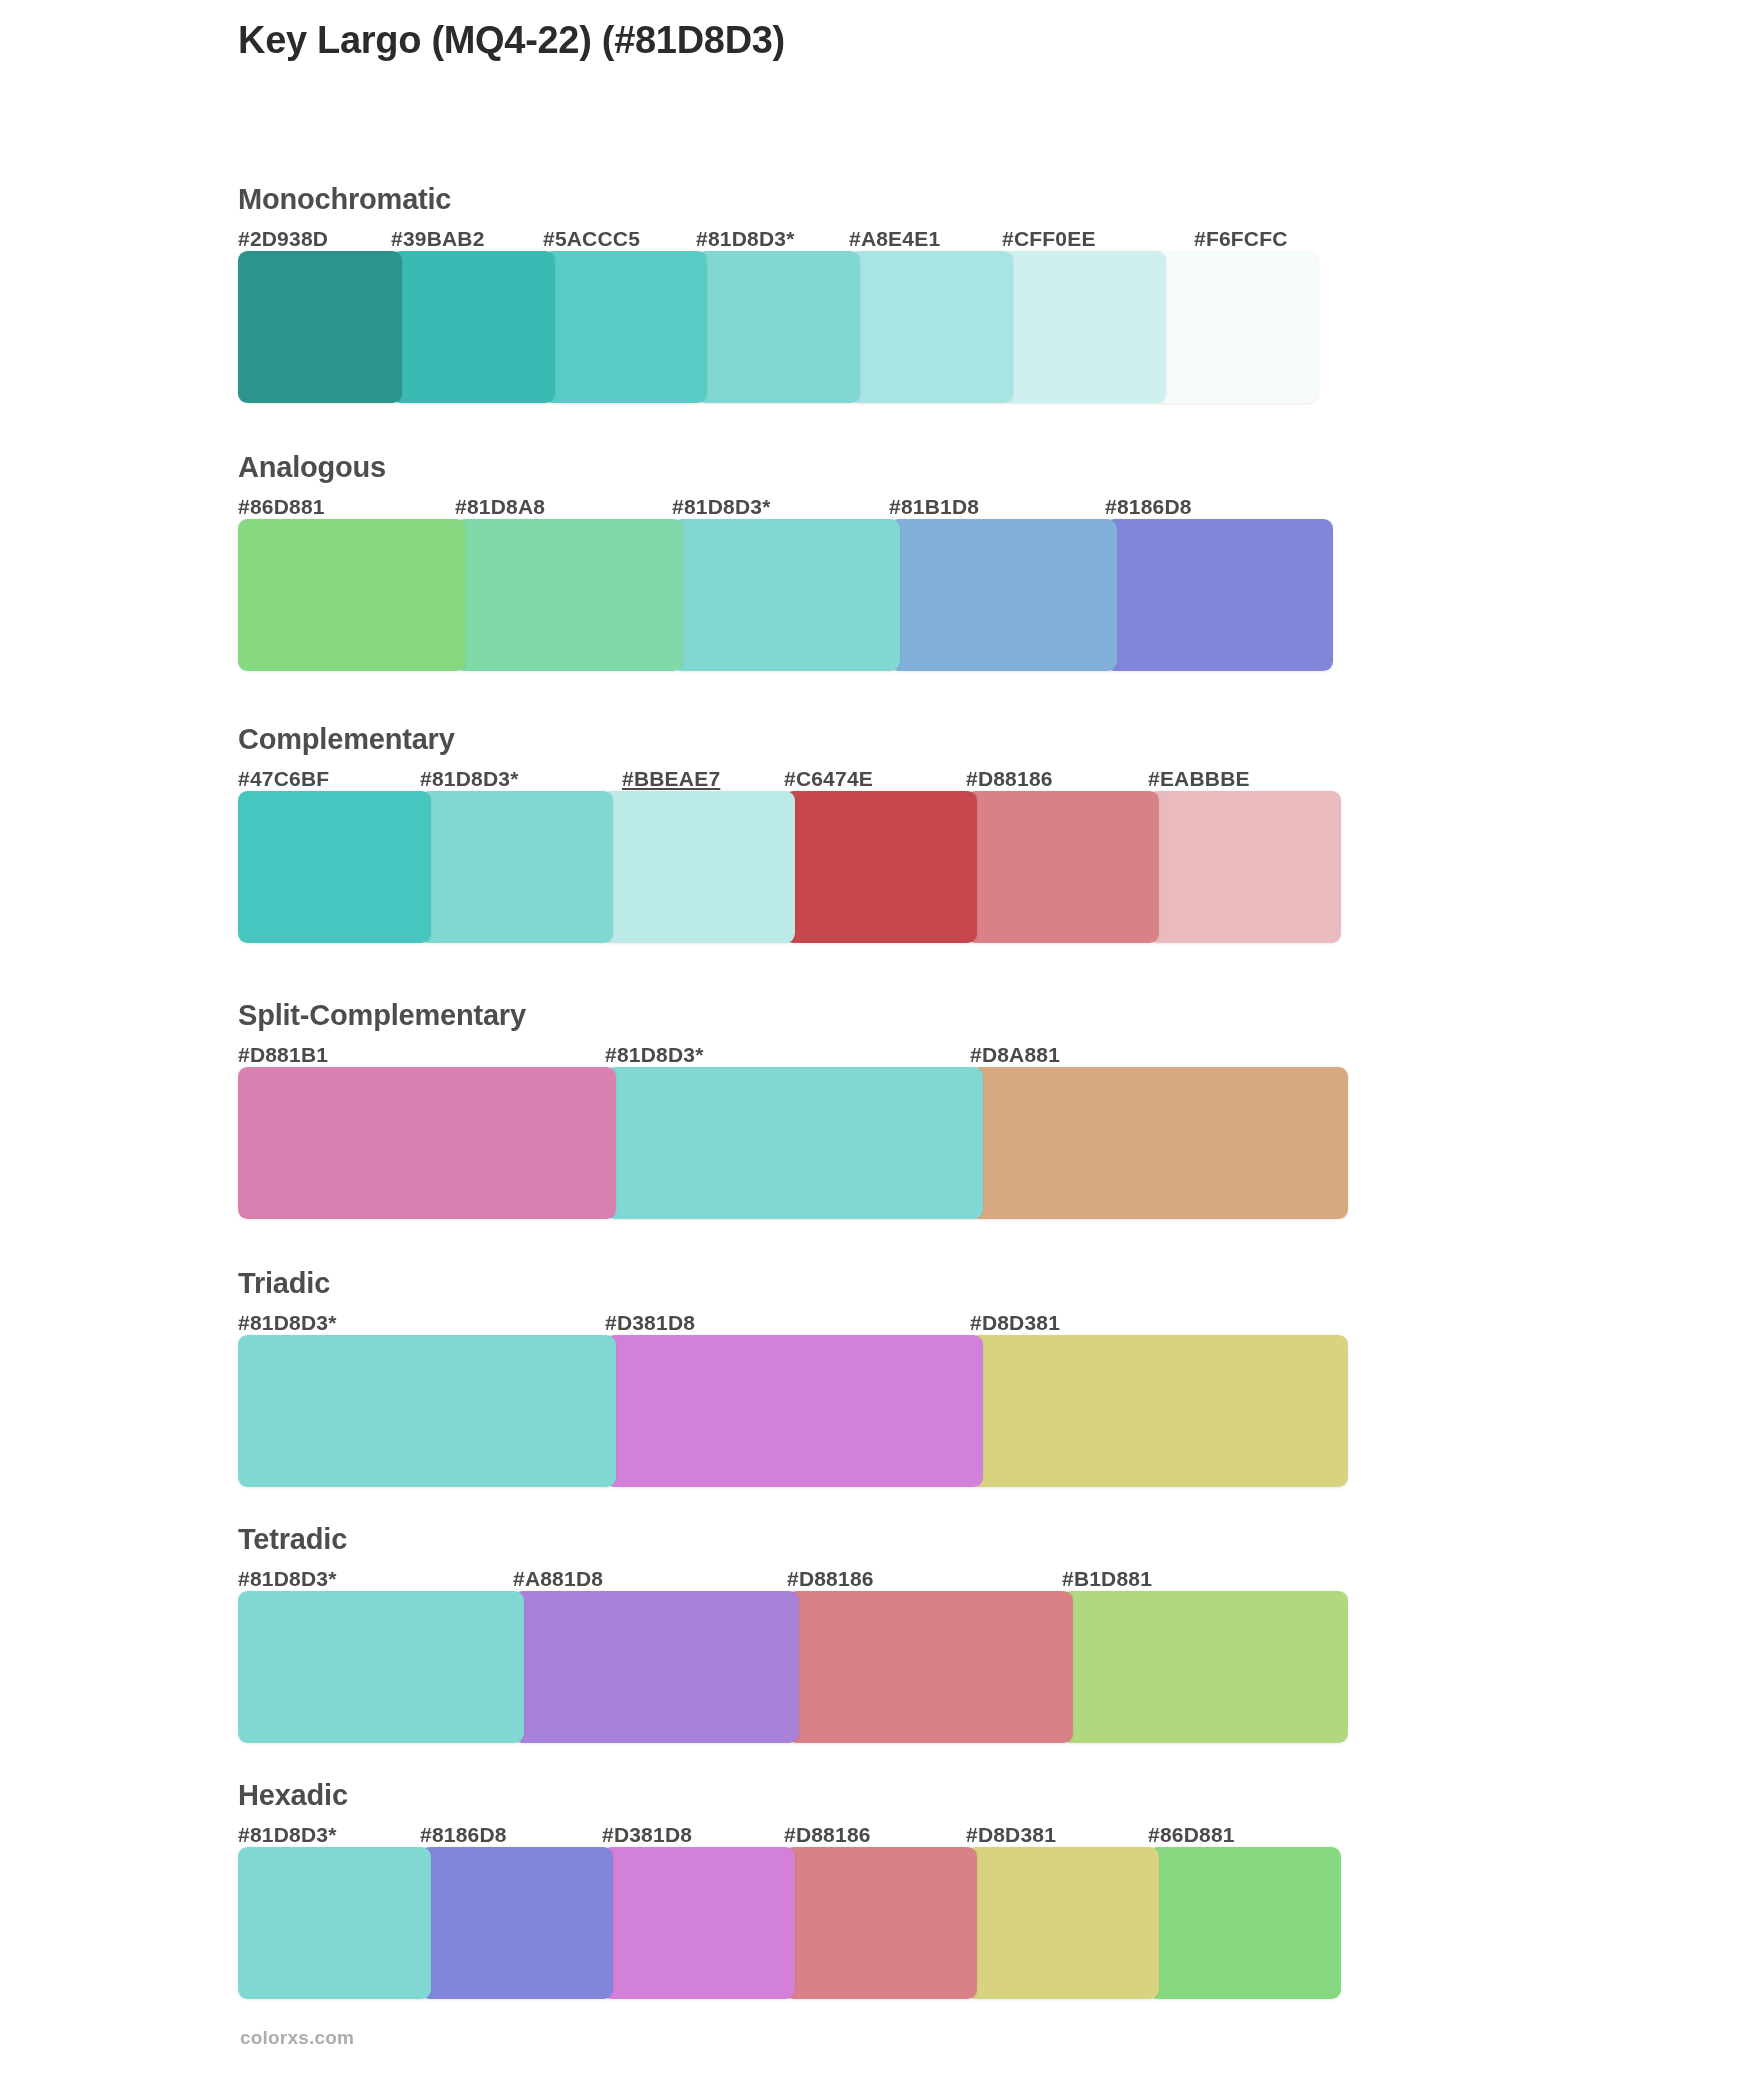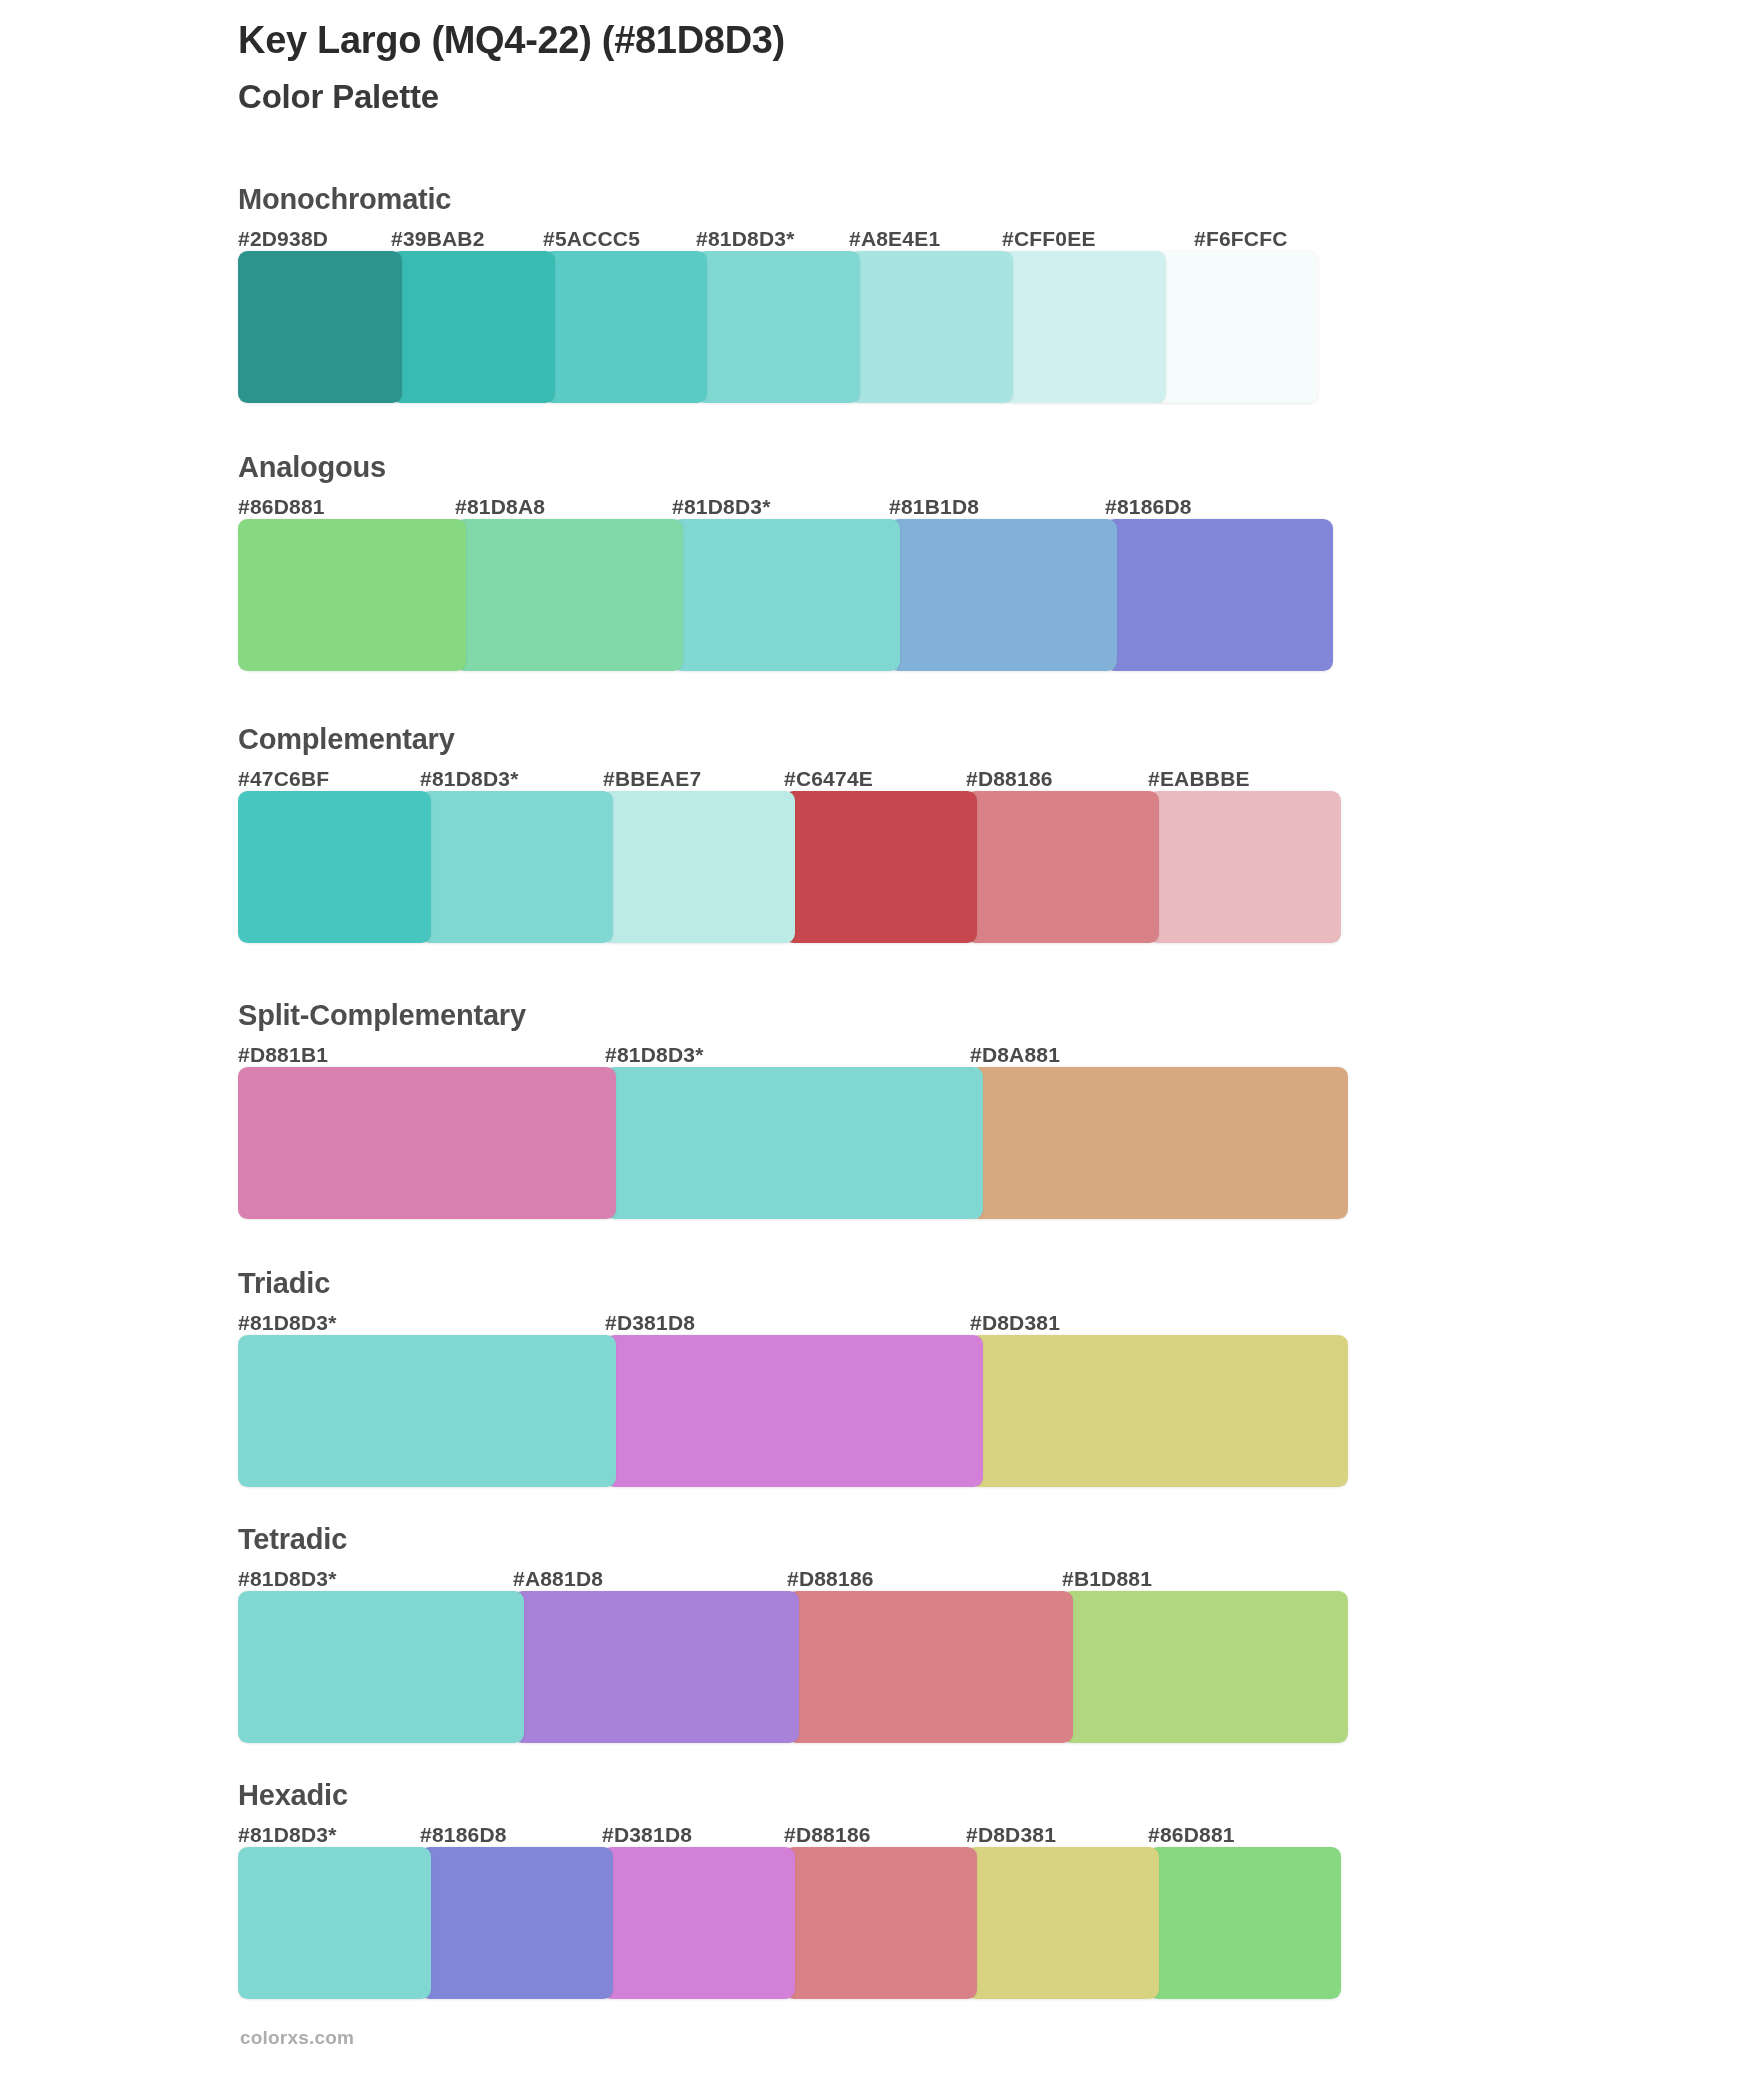--- a/index.html
+++ b/index.html
@@ -115,21 +115,20 @@
     letter-spacing: 0.2px;
   }
 </style>
 </head>
 <body>
 
 <div class="page">
 
   <div class="header">
     <h1 class="title">Key Largo (MQ4-22) (#81D8D3)</h1>
-    <h2 class="subtitle">Color Palette</h2>
   </div>
 
   <div class="sections" id="sections">
       <div class="section s-mono">
         <div class="section-inner">
           <div class="section-heading">Monochromatic</div>
           <div class="labels-row">
             <div class="swatch-label" style="left: 0px;">#2D938D</div>
             <div class="swatch-label" style="left: 153px;">#39BAB2</div>
             <div class="swatch-label" style="left: 305px;">#5ACCC5</div>
@@ -167,21 +166,21 @@
             <div class="swatch" title="#8186D8" style="left: 867px; width: 228px; background: rgb(129, 134, 216); z-index: 1;"></div>
           </div>
         </div>
       </div>
       <div class="section s-comp">
         <div class="section-inner">
           <div class="section-heading">Complementary</div>
           <div class="labels-row">
             <div class="swatch-label" style="left: 0px;">#47C6BF</div>
             <div class="swatch-label" style="left: 182px;">#81D8D3*</div>
-            <div class="swatch-label" style="left: 365px;">#BBEAE7</div>
+            <div class="swatch-label" style="left: 384px; text-decoration: underline;">#BBEAE7</div>
             <div class="swatch-label" style="left: 546px;">#C6474E</div>
             <div class="swatch-label" style="left: 728px;">#D88186</div>
             <div class="swatch-label" style="left: 910px;">#EABBBE</div>
           </div>
           <div class="swatches-row">
             <div class="swatch" title="#47C6BF" style="left: 0px; width: 193px; background: rgb(71, 198, 191); z-index: 6;"></div>
             <div class="swatch" title="#81D8D3*" style="left: 182px; width: 193px; background: rgb(129, 216, 211); z-index: 5;"></div>
             <div class="swatch" title="#BBEAE7" style="left: 364px; width: 193px; background: rgb(187, 234, 231); z-index: 4;"></div>
             <div class="swatch" title="#C6474E" style="left: 546px; width: 193px; background: rgb(198, 71, 78); z-index: 3;"></div>
             <div class="swatch" title="#D88186" style="left: 728px; width: 193px; background: rgb(216, 129, 134); z-index: 2;"></div>

